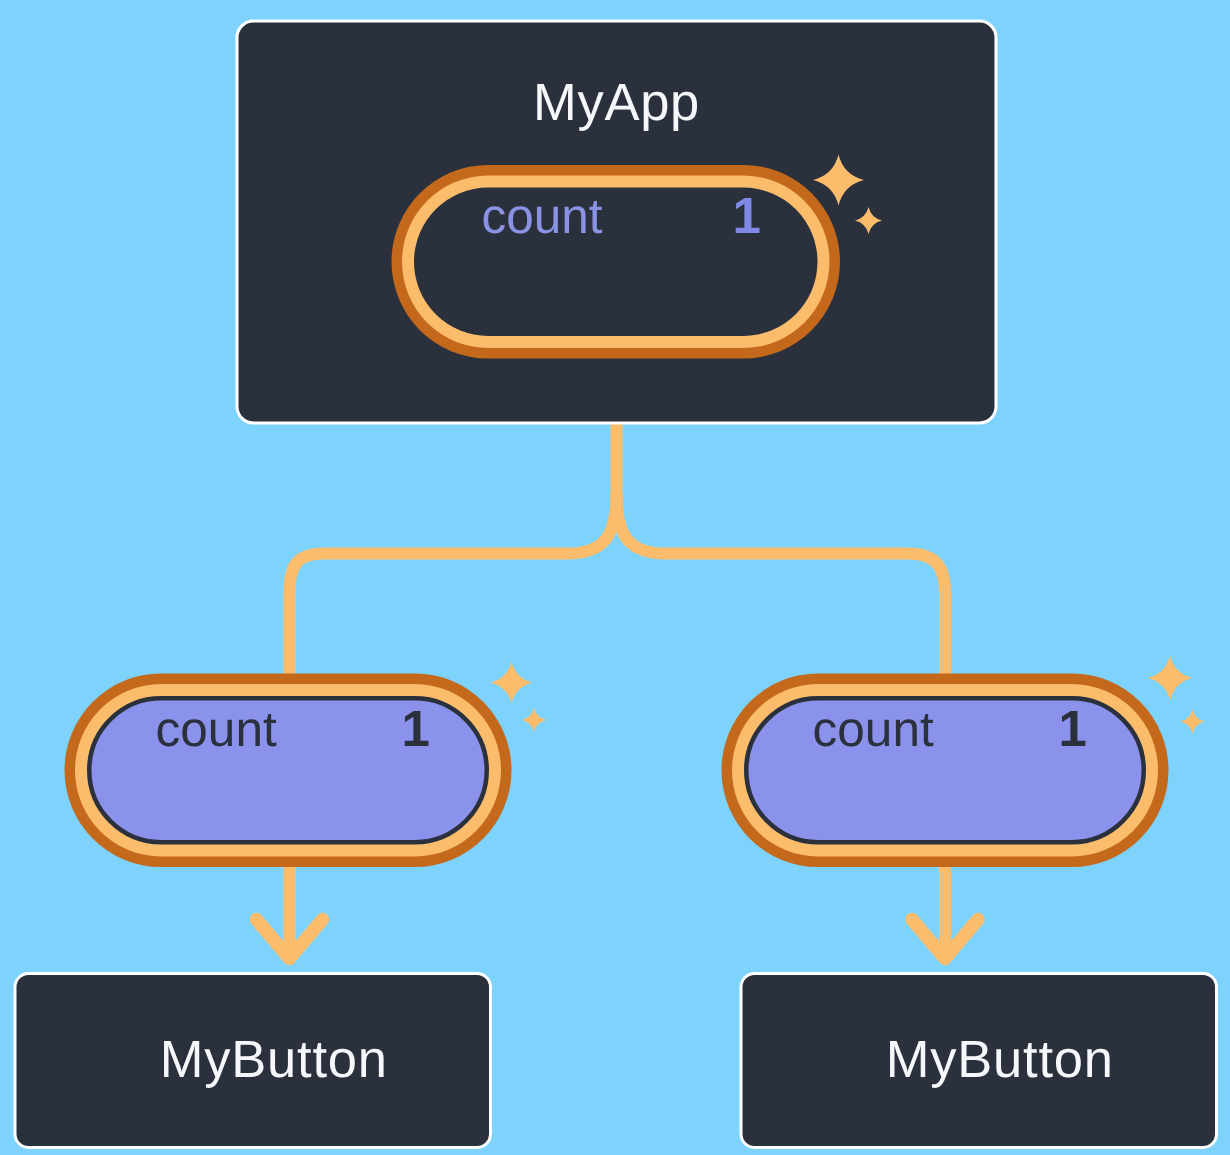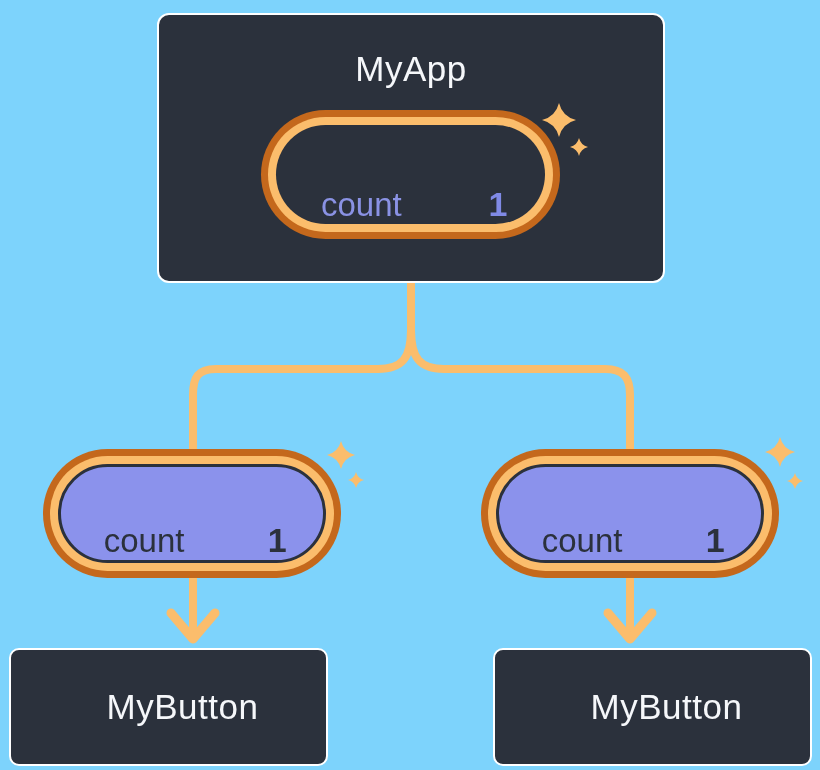--- a/index.html
+++ b/index.html
@@ -34,21 +34,21 @@
   .pill {
     position:absolute; box-sizing:border-box; z-index:1;
     background:#C4681C; border-radius:999px; padding:7px;
   }
   .pill-mid {
     box-sizing:border-box; height:100%;
     background:#FBBD6C; border-radius:999px; padding:8px;
   }
   .pill-body {
     box-sizing:border-box; height:100%; border-radius:999px;
-    display:flex; align-items:flex-end; overflow:hidden;
+    display:flex; align-items:flex-start; overflow:hidden;
   }
   .state-pill { left:104px; top:97px; width:299px; height:129px; }
   .state-pill .pill-body { background:#2B313C; }
   .state-pill .pill-label { color:#8A92E4; }
   .state-pill .pill-value { color:#808AE6; }
   .state-pill .pill-divider { background:#FBBD6C; }
 
   .prop-pill { top:449px; width:298px; height:129px; }
   .prop-left  { left:43px; }
   .prop-right { left:481px; }

